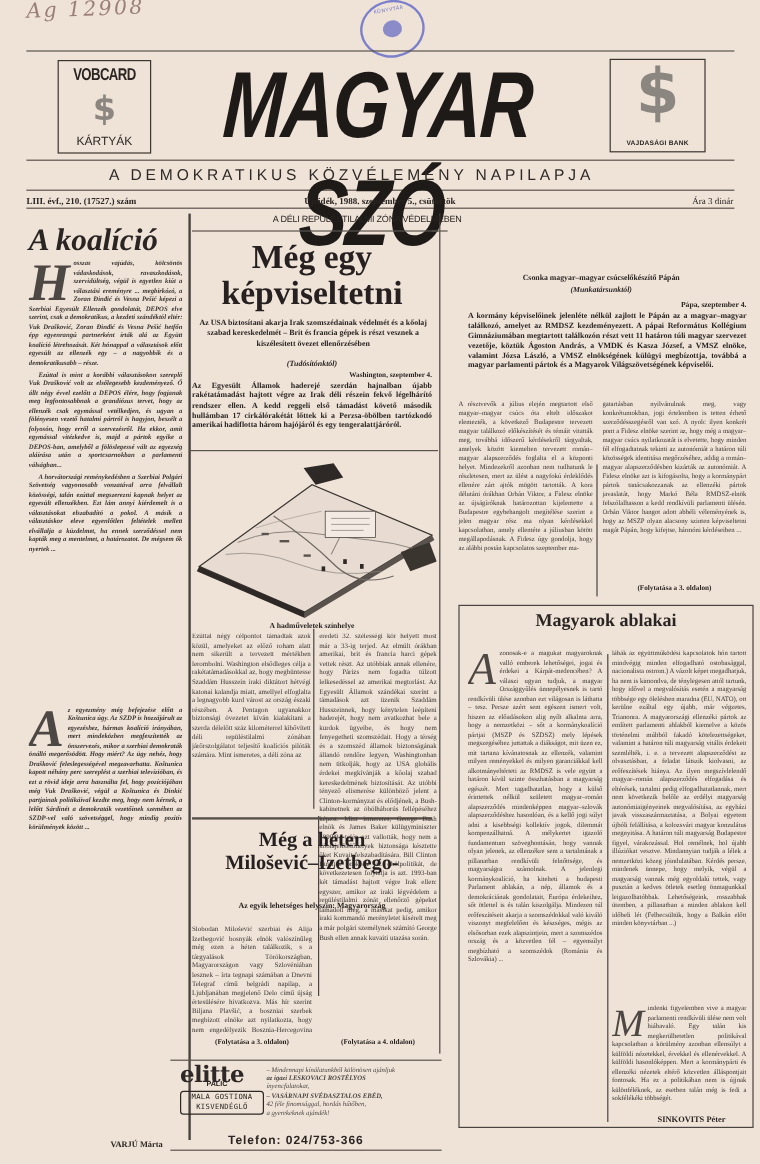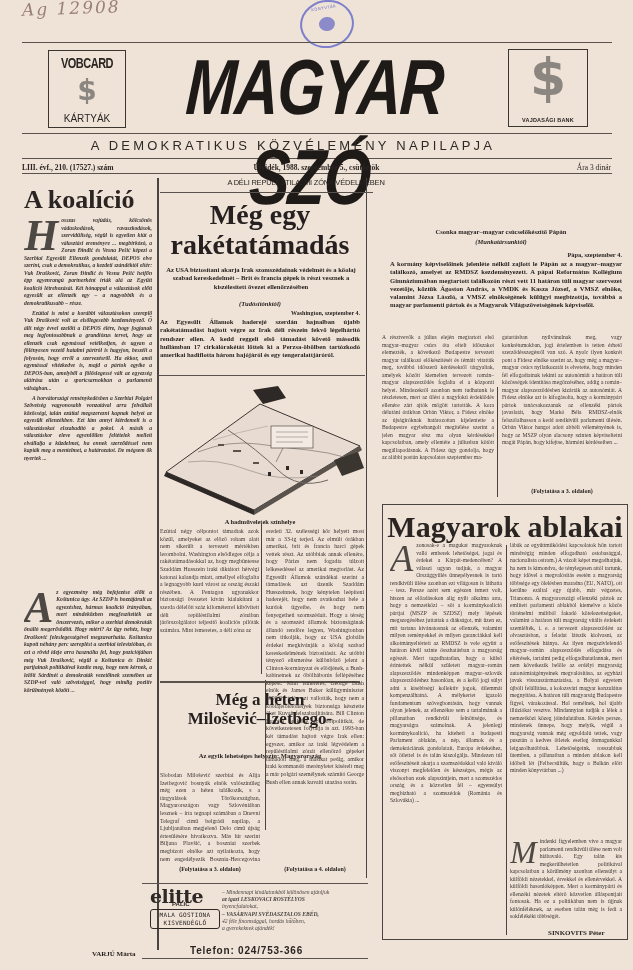--- a/index.html
+++ b/index.html
@@ -55,21 +55,21 @@
   }
   .subtitle {
     left: 0; width: 586px; top: 138px; text-align: center;
     font-family: "Liberation Sans", sans-serif; font-size: 13px; letter-spacing: 3.2px; color: #2e2926;
   }
   .info-left { left: 22px; top: 163px; font-size: 7.5px; font-weight: bold; }
   .info-center { left: 0; width: 633px; top: 163px; text-align: center; font-size: 7.5px; font-weight: bold; }
   .info-right { right: 22px; top: 163px; font-size: 7.5px; font-weight: normal; }
 
   
-  .koalicio-title { left: 24px; top: 185px; font-size: 26px; font-weight: bold; }
+  .koalicio-title { left: 24px; top: 185px; font-size: 26px; font-weight: bold; font-style: italic; }
   .col-text {
     font-size: 5.6px; line-height: 7.55px; text-align: justify; color: #3b3531;
   }
   .italic-bold { font-style: italic; font-weight: bold; }
   .drop-cap-wrap { overflow: hidden; }
   .drop-cap {
     float: left; font-size: 44px; line-height: 36px; margin-right: 3px; margin-top: 1px;
     font-style: italic; color: #4e4844;
   }
 
@@ -90,21 +90,21 @@
   .kormany-title { left: 370px; top: 181px; width: 262px; text-align: center; font-size: 20px; font-weight: bold; line-height: 21px; }
   .kormany-deck { left: 370px; top: 228px; width: 262px; text-align: center; font-size: 6.5px; font-weight: bold; }
   .kormany-source { left: 370px; top: 238px; width: 262px; text-align: center; font-size: 6.5px; font-weight: bold; font-style: italic; }
   .kormany-dateline { left: 370px; top: 251px; width: 252px; text-align: right; font-size: 6.4px; font-weight: bold; }
   .kormany-intro { left: 390px; top: 260px; width: 232px; font-size: 6.6px; font-weight: bold; line-height: 8.3px; text-align: justify; }
 
   .continued { font-size: 6px; font-weight: bold; text-align: center; }
 
   
   .ablakai-box { left: 382px; top: 504px; width: 246px; height: 436px; border: 1.5px solid #4a4440; }
-  .ablakai-title { left: 382px; top: 510px; width: 246px; text-align: center; font-size: 30px; font-weight: bold; }
+  .ablakai-title { left: 382px; top: 510px; width: 246px; text-align: center; font-size: 15px; font-weight: bold; }
 
   
   .meg-title { left: 160px; top: 690px; width: 200px; text-align: center; font-size: 17px; font-weight: bold; line-height: 19px; color: #262120; }
   .meg-deck { left: 160px; top: 752px; width: 200px; text-align: center; font-size: 6.6px; font-weight: bold; line-height: 8.4px; }
 
   
   .elitte-ad { left: 142px; top: 883px; width: 226px; height: 76px; border: 1px solid #5a534d; border-left: none; border-right: none; }
   .elitte-logo { left: 150px; top: 888px; width: 70px; height: 48px; }
   .elitte-word { font-family: "DejaVu Serif", serif; font-size: 19px; font-weight: bold; color: #2e2926; letter-spacing: -0.5px; line-height: 16px; }
   .elitte-palic { font-family: "Liberation Sans", sans-serif; font-weight: bold; font-size: 6px; position: absolute; left: 22px; top: 13px; }
@@ -167,21 +167,21 @@
   <div class="drop-cap-wrap" style="margin-top:4px; height:270px; overflow:hidden;">
     <span class="drop-cap">A</span>
     <span>z egyezmény még befejezése előtt a Koštunica úgy. Az SZDP is hozzájárult az egyezéshez, hármas koalíció irányában, mert mindeközben megfeszítették az önszervezés, mikor a szerbiai demokraták önálló megerősödött. Hogy miért? Az ügy nehéz, hogy Drašković feleslegességével megzavarhatta. Koštunica kapott néhány perc szereplést a szerbiai televízióban, és ezt a rövid ideje arra használta fel, hogy pozíciójában még Vuk Drašković, végül a Koštunica és Dinkić partjainak politikáival kezdte meg, hogy nem kérnek, a lelőtt Sárdinét a demokraták vezetőinek szemében az SZDP-vel való szövetséggel, hogy mindig pozitív körülmények között ...</span>
   </div>
 </div>
 <div class="abs signature" style="left:92px; top:950px;">VARJÚ Márta</div>
 
 <div class="abs kicker">A DÉLI REPÜLÉSTILALMI ZÓNA VÉDELMÉBEN</div>
 <div class="abs lead-title">
   <div>Még egy</div>
-  <div>rakétatámadás</div>
+  <div>képviseltetni</div>
 </div>
 <div class="abs lead-deck">Az USA biztosítani akarja Irak szomszédainak védelmét és a kőolaj szabad kereskedelmét – Brit és francia gépek is részt vesznek a kiszélesített övezet ellenőrzésében</div>
 <div class="abs lead-source">(Tudósítónktól)</div>
 <div class="abs lead-dateline">Washington, szeptember 4.</div>
 <div class="abs lead-intro">Az Egyesült Államok haderejé szerdán hajnalban újabb rakétatámadást hajtott végre az Irak déli részein fekvő légelhárító rendszer ellen. A kedd reggeli első támadást követő második hullámban 17 cirkálórakétát lőttek ki a Perzsa-öbölben tartózkodó amerikai hadiflotta három hajójáról és egy tengeralattjáróról.</div>
 
 <div class="abs map-box">
   <svg width="206" height="135" viewBox="0 0 206 135">
     <polygon points="8,92 102,24 202,66 96,130" fill="#e8dcd2" stroke="#3b3530" stroke-width="1"></polygon>
     <polygon points="8,92 96,130 96,135 6,96" fill="#2e2926"></polygon>

